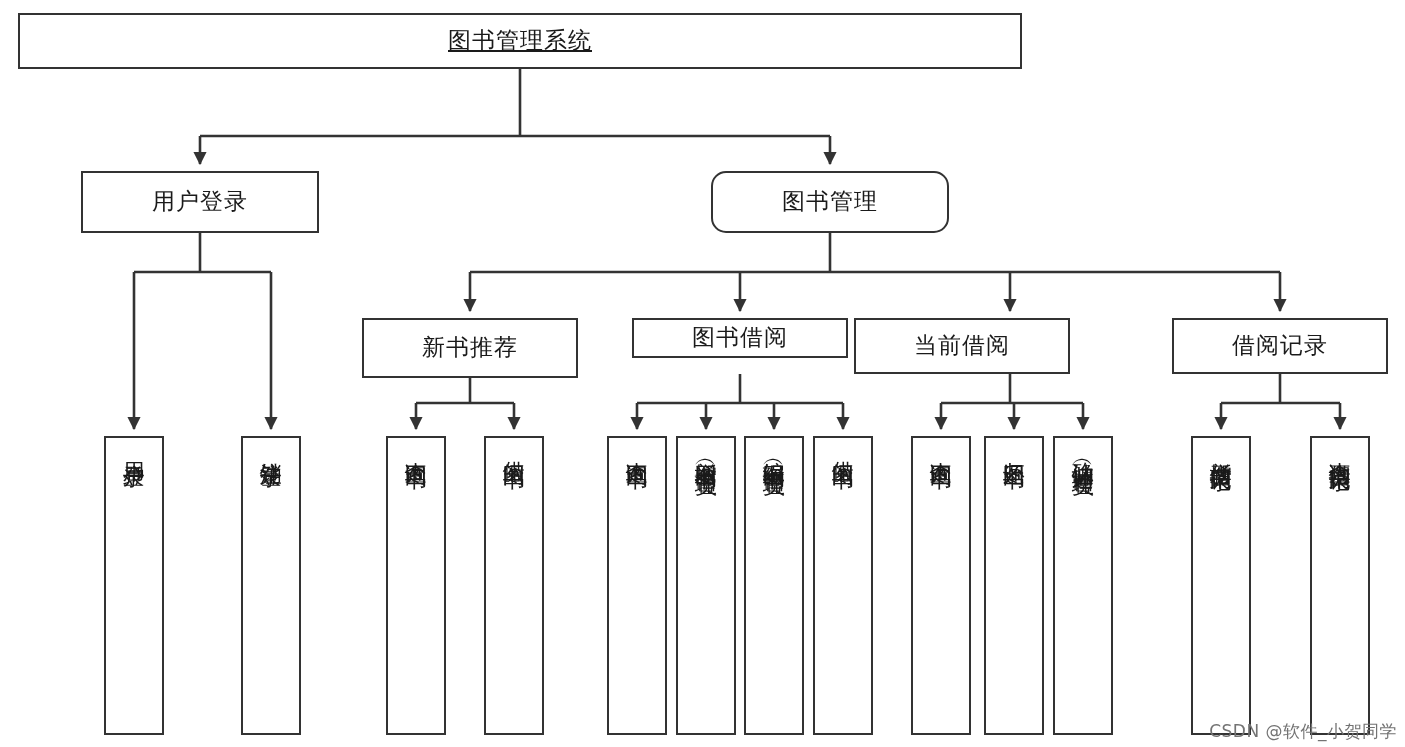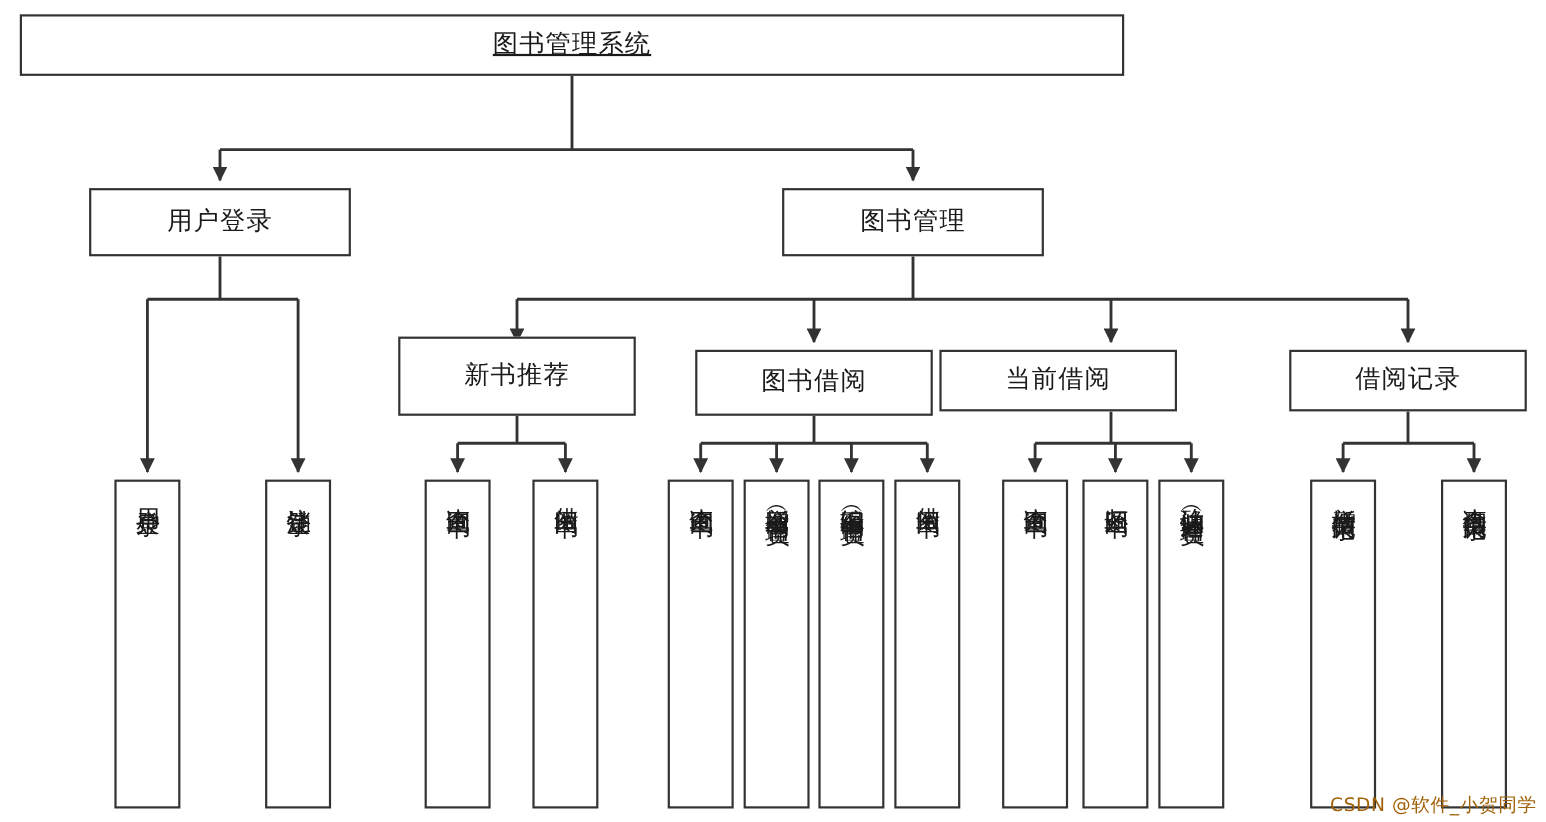--- a/index.html
+++ b/index.html
@@ -58,21 +58,21 @@
     line-height: 1.16;
     letter-spacing: 2px;
     white-space: nowrap;
     color: #1a1a1a;
   }
   #watermark {
     position: absolute;
     right: 8px;
     bottom: 4px;
     font-size: 17px;
-    color: #a16207;
+    color: #737373;
     letter-spacing: 0.5px;
     white-space: nowrap;
     user-select: none;
   }
 </style>
 </head>
 <body>
 
 <div id="diagram-root">
 
@@ -126,28 +126,28 @@
     </g>
   </svg>
 
   <div class="node horiz root" style="left:18px; top:13px; width:1004px; height:56px;">
     <span>图书管理系统</span>
   </div>
 
   <div class="node horiz" style="left:81px; top:171px; width:238px; height:62px;">
     <span>用户登录</span>
   </div>
-  <div class="node horiz" style="left:711px; top:171px; width:238px; height:62px;">
+  <div class="node horiz" style="left:711px; top:171px; width:238px; height:62px;border-radius:15px;">
     <span>图书管理</span>
   </div>
 
-  <div class="node horiz" style="left:362px; top:306px; width:216px; height:72px;">
+  <div class="node horiz" style="left:362px; top:318px; width:216px; height:60px;">
     <span>新书推荐</span>
   </div>
-  <div class="node horiz" style="left:632px; top:318px; width:216px; height:60px;">
+  <div class="node horiz" style="left:632px; top:318px; width:216px; height:40px;">
     <span>图书借阅</span>
   </div>
   <div class="node horiz" style="left:854px; top:318px; width:216px; height:56px;">
     <span>当前借阅</span>
   </div>
   <div class="node horiz" style="left:1172px; top:318px; width:216px; height:56px;">
     <span>借阅记录</span>
   </div>
 
   <div class="node vert" style="left:104px; top:436px; width:60px; height:299px;">

